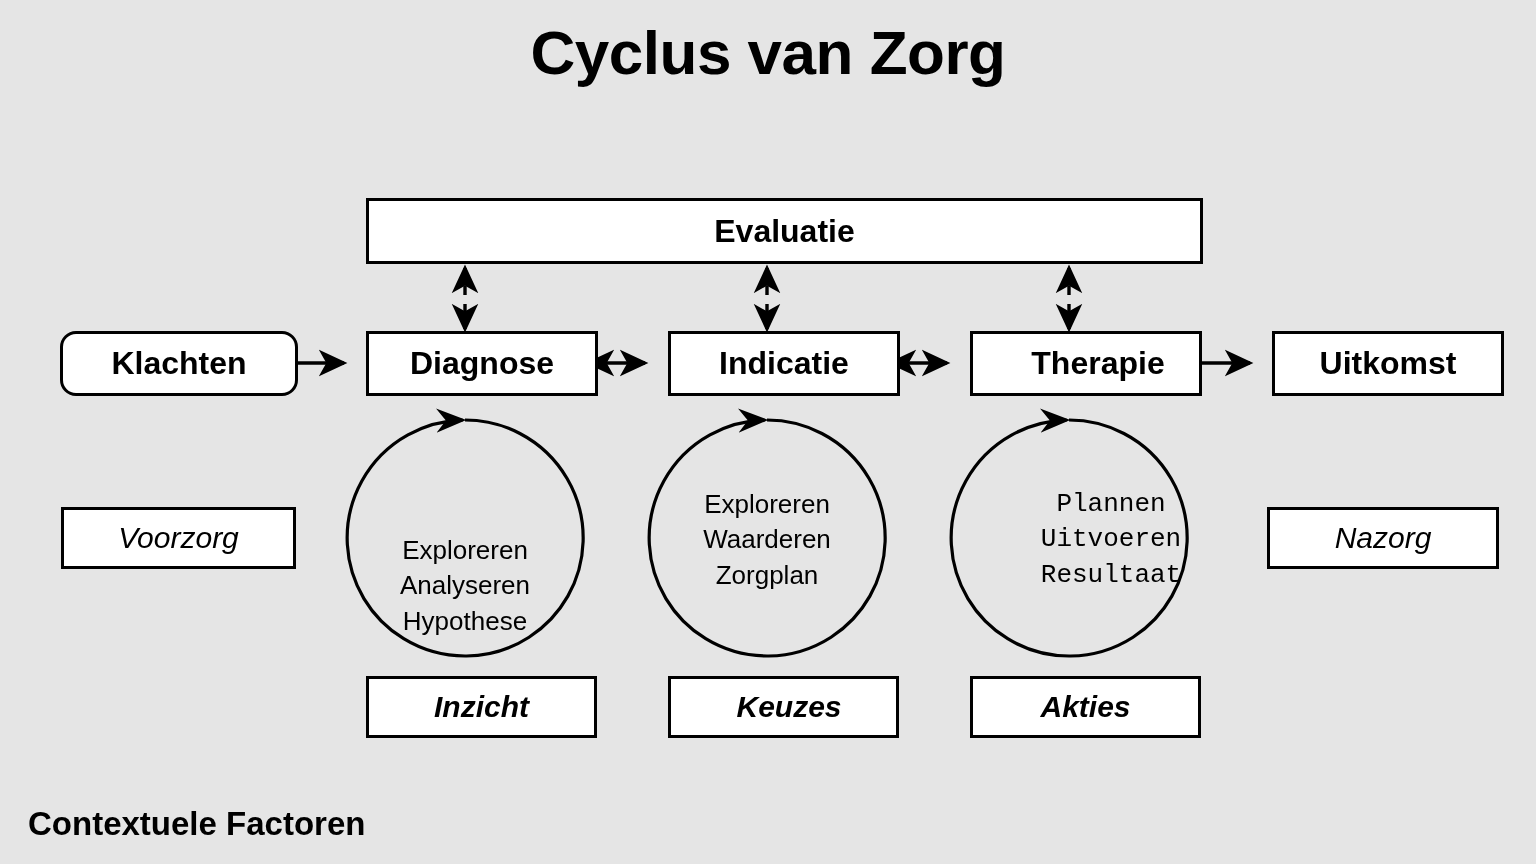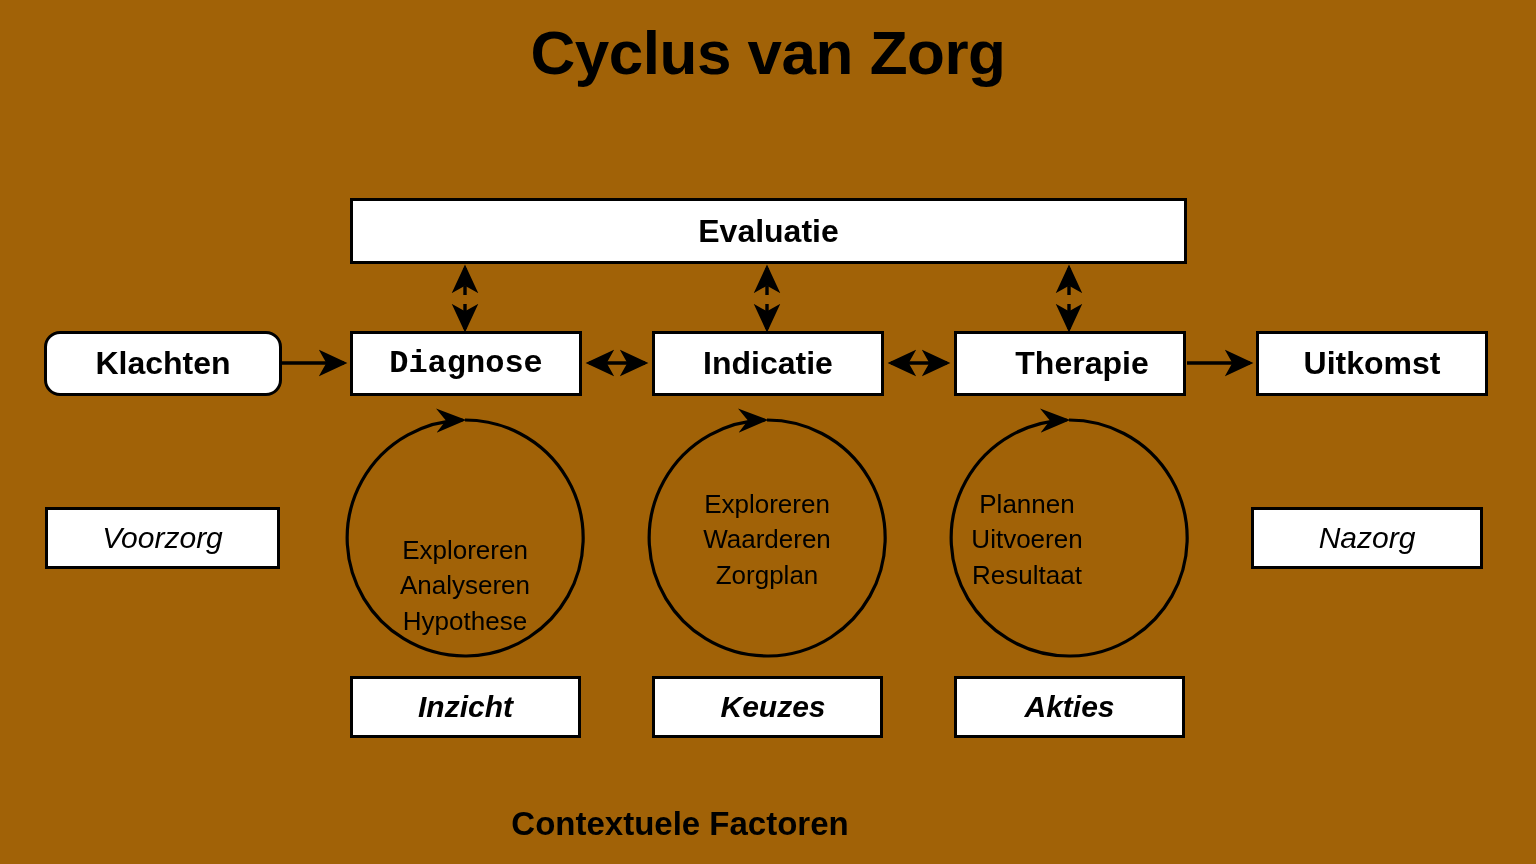--- a/index.html
+++ b/index.html
@@ -8,21 +8,21 @@
     background: #ffffff;
   }
   body {
     font-family: "Liberation Sans", sans-serif;
     color: #000000;
   }
   #stage {
     position: relative;
     width: 1536px;
     height: 864px;
-    background: #a16207;
+    background: #e5e5e5;
     overflow: hidden;
   }
   #svg-layer {
     position: absolute;
     left: 0;
     top: 0;
     width: 1536px;
     height: 864px;
     pointer-events: none;
   }
@@ -35,33 +35,35 @@
     text-align: center;
     font-size: 62px;
     font-weight: bold;
     letter-spacing: -0.5px;
     line-height: 1.05;
   }
   .footer-label {
     left: 0;
     top: 805px;
     width: 1360px;
-    text-align: center;
+    text-align: left;
     font-size: 33px;
     font-weight: bold;
+    padding-left: 28px;
   }
 
   .box {
     box-sizing: border-box;
     border: 3px solid #000000;
     background: #ffffff;
     display: flex;
     align-items: center;
     justify-content: center;
     text-align: center;
+    margin-left: 16px;
   }
   .box-strong {
     font-size: 32px;
     font-weight: bold;
   }
   .box-italic-bold {
     font-size: 30px;
     font-weight: bold;
     font-style: italic;
   }
@@ -141,21 +143,21 @@
   </svg>
 
   <div class="abs box box-strong" style="left:350px; top:198px; width:837px; height:66px;">
     <span>Evaluatie</span>
   </div>
 
   <div class="abs box box-strong" style="left:44px; top:331px; width:238px; height:65px;border-radius:16px;">
     <span>Klachten</span>
   </div>
 
-  <div class="abs box box-strong" style="left:350px; top:331px; width:232px; height:65px;font-family:Liberation Mono, monospace;">
+  <div class="abs box box-strong" style="left:350px; top:331px; width:232px; height:65px;">
     <span>Diagnose</span>
   </div>
 
   <div class="abs box box-strong" style="left:652px; top:331px; width:232px; height:65px;">
     <span>Indicatie</span>
   </div>
 
   <div class="abs box box-strong" style="left:954px; top:331px; width:232px; height:65px;padding-left:24px;">
     <span>Therapie</span>
   </div>
@@ -177,21 +179,21 @@
     <div>Analyseren</div>
     <div>Hypothese</div>
   </div>
 
   <div class="circle-text" style="left:667px; top:487px; width:200px;">
     <div>Exploreren</div>
     <div>Waarderen</div>
     <div>Zorgplan</div>
   </div>
 
-  <div class="circle-text" style="left:927px; top:487px; width:200px;">
+  <div class="circle-text" style="left:1011px; top:487px; width:200px;font-family:Liberation Mono, monospace;">
     <div>Plannen</div>
     <div>Uitvoeren</div>
     <div>Resultaat</div>
   </div>
 
   <div class="abs box box-italic-bold" style="left:350px; top:676px; width:231px; height:62px;">
     <span>Inzicht</span>
   </div>
 
   <div class="abs box box-italic-bold" style="left:652px; top:676px; width:231px; height:62px;padding-left:11px;">

